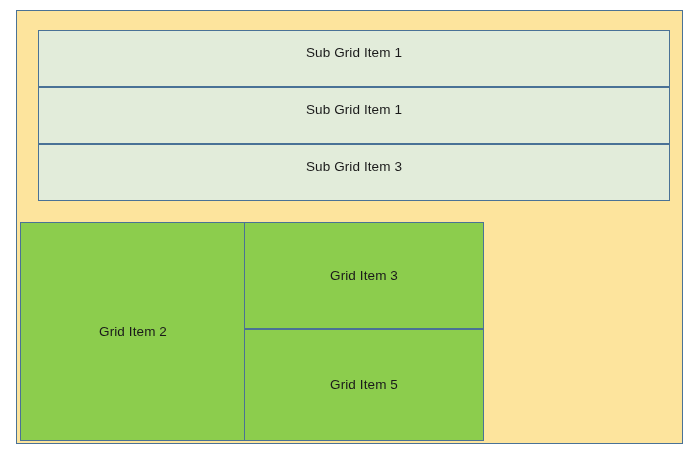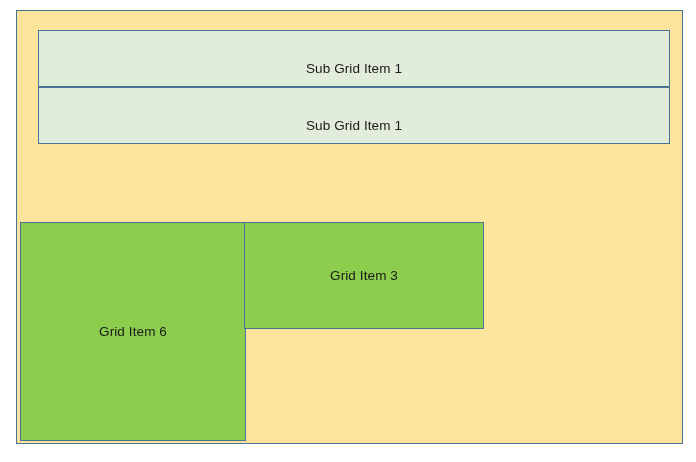--- a/index.html
+++ b/index.html
@@ -38,21 +38,21 @@
   .sub-grid-item {
     box-sizing: border-box;
     width: 100%;
     height: 57px;
     background: #e2ecda;
     border: 1px solid #4a7296;
     text-align: center;
   }
   .sub-grid-item .cell-label {
     display: block;
-    padding-top: 30px;
+    padding-top: 14px;
     font-size: 13.5px;
     color: #1a1a1a;
     line-height: 16px;
     letter-spacing: 0.1px;
   }
 
   
   .green-item {
     position: absolute;
     box-sizing: border-box;
@@ -103,25 +103,31 @@
 
 <div id="grid-container">
 
   <div id="sub-grid">
     <div class="sub-grid-item">
       <span class="cell-label">Sub Grid Item 1</span>
     </div>
     <div class="sub-grid-item">
       <span class="cell-label">Sub Grid Item 1</span>
     </div>
+    <div class="sub-grid-item">
+      <span class="cell-label">Sub Grid Item 3</span>
+    </div>
   </div>
 
   <div class="green-item" id="grid-item-2">
-    <span class="cell-label">Grid Item 6</span>
+    <span class="cell-label">Grid Item 2</span>
   </div>
 
   <div class="green-item" id="grid-item-3">
     <span class="cell-label">Grid Item 3</span>
   </div>
 
 
+  <div class="green-item" id="grid-item-5">
+    <span class="cell-label">Grid Item 5</span>
+  </div>
 
 </div>
 
 </body></html>

